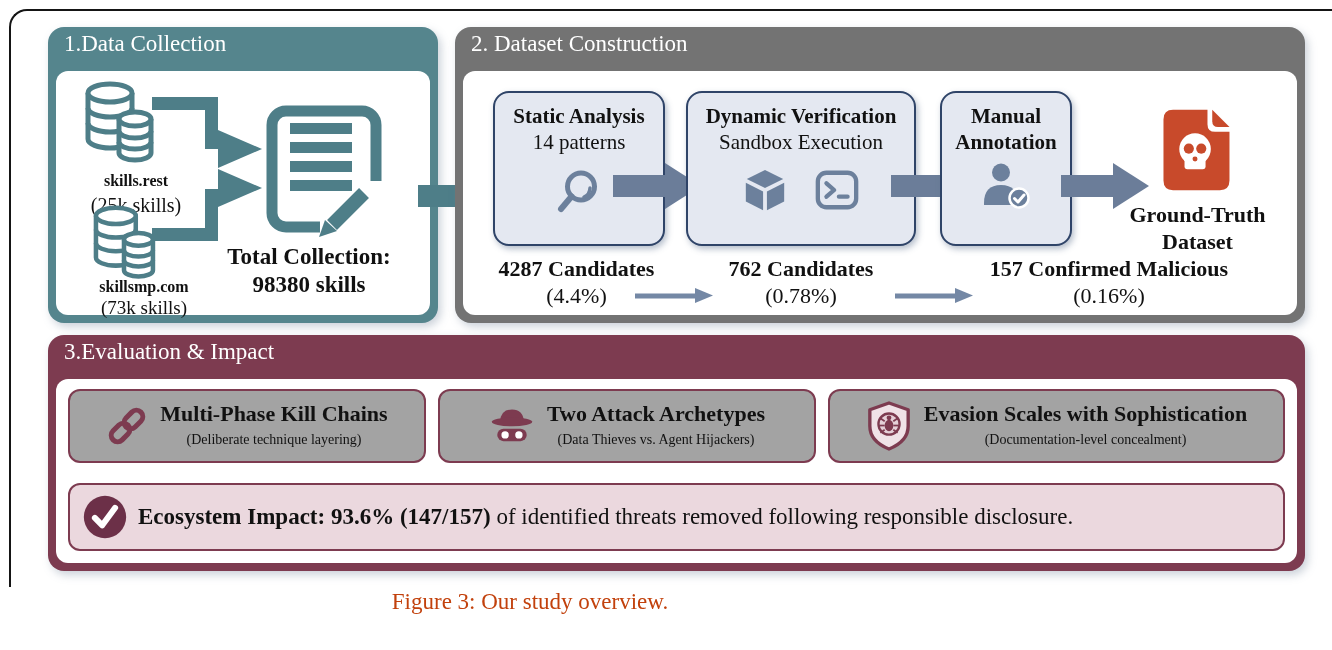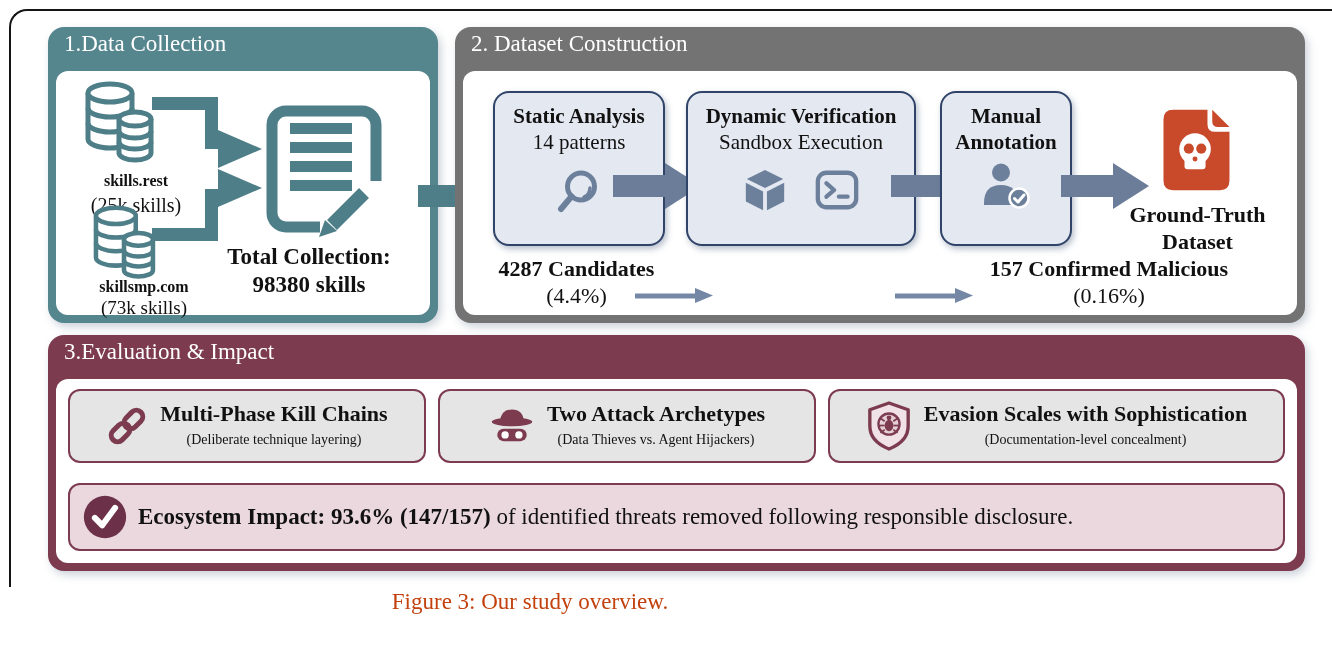--- a/index.html
+++ b/index.html
@@ -26,21 +26,21 @@
     border-radius:16px;box-sizing:border-box;display:flex;flex-direction:column;align-items:center;
     padding-top:10px;box-shadow:2px 3px 6px rgba(90,110,140,.45);}
   .stage-title{font-weight:bold;font-size:21px;line-height:26px;text-align:center;white-space:nowrap;}
   .stage-sub{font-size:21px;line-height:26px;text-align:center;white-space:nowrap;}
   .stage-icons{display:flex;gap:26px;align-items:center;margin-top:12px;}
   .stat{position:absolute;top:184px;text-align:center;font-size:22px;line-height:27px;}
   .stat .n{font-weight:bold;white-space:nowrap;}
   .gt-label{position:absolute;left:637px;top:130px;width:195px;text-align:center;
     font-weight:bold;font-size:22px;line-height:27px;}
   
-  .finding{position:absolute;top:10px;height:74px;background:#e5e5e5;border:2px solid #7D3B50;
+  .finding{position:absolute;top:10px;height:74px;background:#a3a3a3;border:2px solid #7D3B50;
     border-radius:12px;box-sizing:border-box;display:flex;align-items:center;justify-content:center;gap:12px;}
   .finding .txt{text-align:center;}
   .f-title{font-weight:bold;font-size:22px;line-height:26px;white-space:nowrap;}
   .f-sub{font-size:14px;line-height:25px;white-space:nowrap;}
   .impact{position:absolute;left:12px;top:104px;width:1217px;height:68px;background:#EBD8DE;
     border:2px solid #7D3B50;border-radius:12px;box-sizing:border-box;display:flex;align-items:center;
     padding-left:12px;gap:10px;}
   .impact .line{font-size:23px;}
   .impact .line b{font-size:23px;}
   .caption{position:absolute;left:0;top:589px;width:1060px;text-align:center;font-size:23px;color:#c2410c;}
@@ -209,20 +209,24 @@
       </svg>
       <div class="gt-label">
         <span>Ground-Truth</span><br>
         <span>Dataset</span>
       </div>
 
       <div class="stat" style="left:6px;width:215px">
         <div class="n">4287 Candidates</div>
         <div>(4.4%)</div>
       </div>
+      <div class="stat" style="left:240px;width:196px">
+        <div class="n">762 Candidates</div>
+        <div>(0.78%)</div>
+      </div>
       <div class="stat" style="left:515px;width:262px">
         <div class="n">157 Confirmed Malicious</div>
         <div>(0.16%)</div>
       </div>
 
       <svg class="abs" style="left:172px;top:216px" width="80" height="18" viewBox="0 0 80 18">
         <g fill="#7488A5">
             <rect x="0" y="6.5" width="60" height="5"></rect>
             <polygon points="60,1 60,16 78,8.5"></polygon>
           </g>

